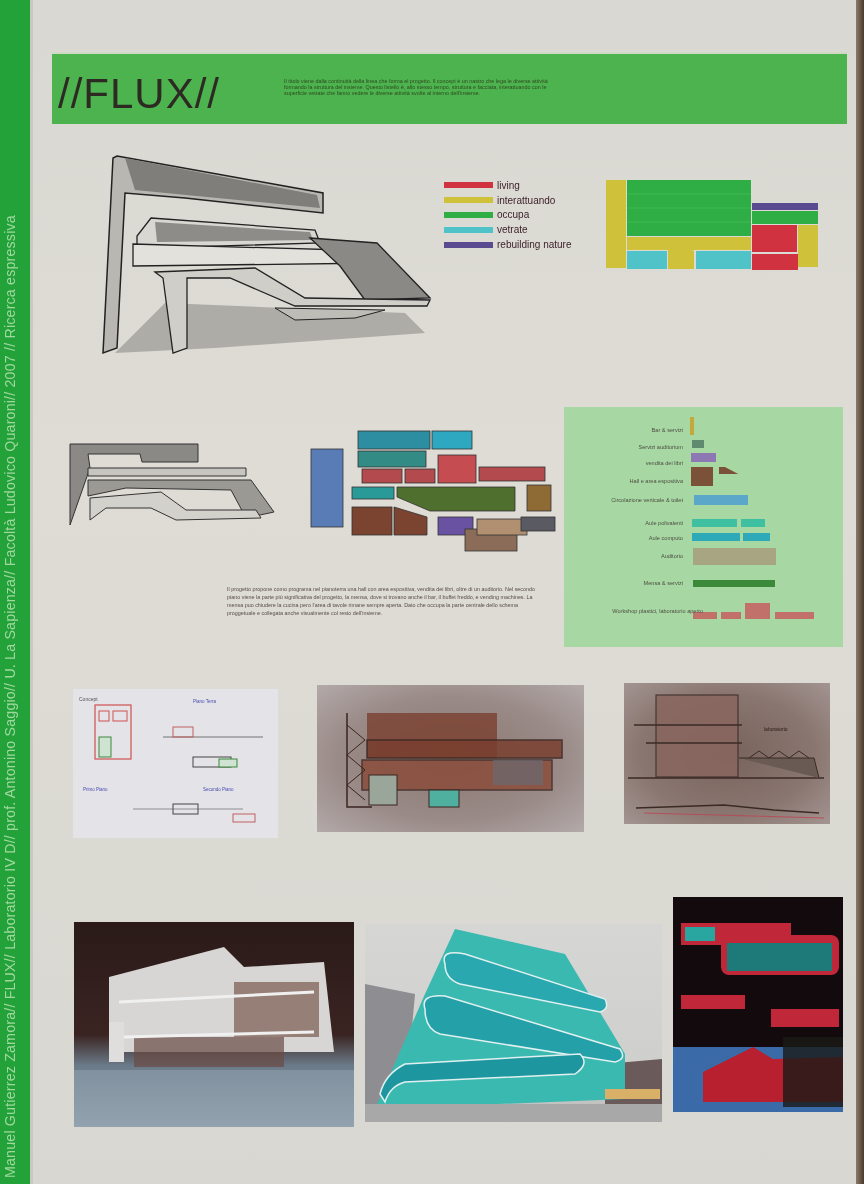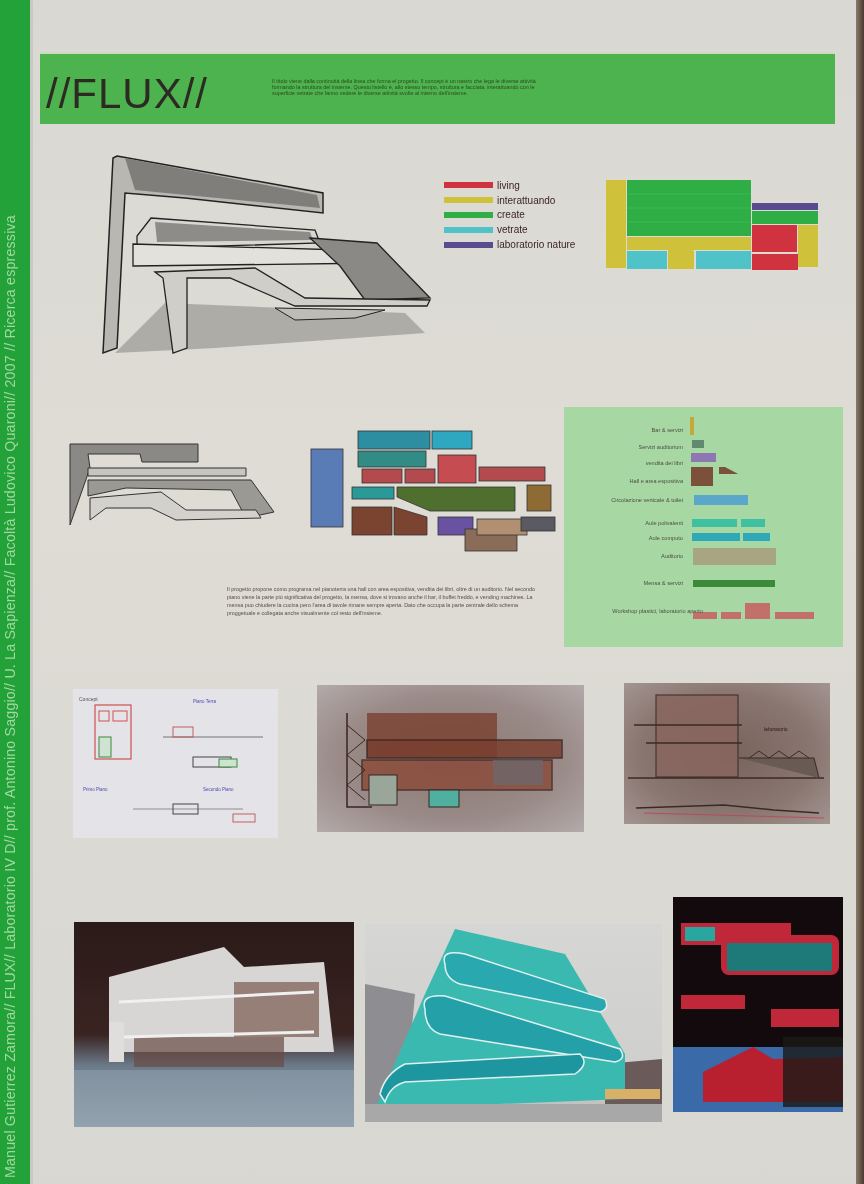--- a/index.html
+++ b/index.html
@@ -19,21 +19,21 @@
     background: #23a23a;
     border-right: 3px solid #c9c8c2;
   }
   .side-text {
     position: absolute; left: 2px; top: 1178px;
     transform-origin: 0 0; transform: rotate(-90deg);
     white-space: nowrap; color: #9fd89f; font-size: 14.2px; letter-spacing: 0.2px;
     width: 1176px;
   }
   .title-band {
-    position: absolute; left: 40px; top: 52px; width: 795px; height: 72px;
+    position: absolute; left: 52px; top: 52px; width: 795px; height: 72px;
     background: #4db34f;
     border-top: 2px solid #cfd9c4;
   }
   .title {
     position: absolute; left: 6px; top: 16px; font-size: 42px; color: #2c2a22;
     letter-spacing: 1px; font-weight: normal;
   }
   .title-desc {
     position: absolute; left: 232px; top: 24px; width: 280px;
     font-size: 5.4px; line-height: 6.2px; color: #2f4a20;
@@ -89,29 +89,29 @@
     <div class="legend-row">
       <span class="legend-swatch" style="background:#d0333f"></span>
       <span class="legend-label">living</span>
     </div>
     <div class="legend-row">
       <span class="legend-swatch" style="background:#cfc23a"></span>
       <span class="legend-label">interattuando</span>
     </div>
     <div class="legend-row">
       <span class="legend-swatch" style="background:#2fae45"></span>
-      <span class="legend-label">create</span>
+      <span class="legend-label">occupa</span>
     </div>
     <div class="legend-row">
       <span class="legend-swatch" style="background:#4fc3c8"></span>
       <span class="legend-label">vetrate</span>
     </div>
     <div class="legend-row">
       <span class="legend-swatch" style="background:#5a4a90"></span>
-      <span class="legend-label">laboratorio nature</span>
+      <span class="legend-label">rebuilding nature</span>
     </div>
   </div>
 
   <svg class="img" style="left:606px;top:180px" width="216" height="92" viewBox="0 0 216 92">
     <rect x="0" y="0" width="20" height="88" fill="#cfc23a"></rect>
     <rect x="21" y="0" width="124" height="56" fill="#2fae45"></rect>
     <line x1="21" y1="14" x2="145" y2="14" stroke="#4bc05c" stroke-width="0.6"></line>
     <line x1="21" y1="28" x2="145" y2="28" stroke="#4bc05c" stroke-width="0.6"></line>
     <line x1="21" y1="42" x2="145" y2="42" stroke="#4bc05c" stroke-width="0.6"></line>
     <rect x="146" y="23" width="66" height="7" fill="#5a4a90"></rect>

